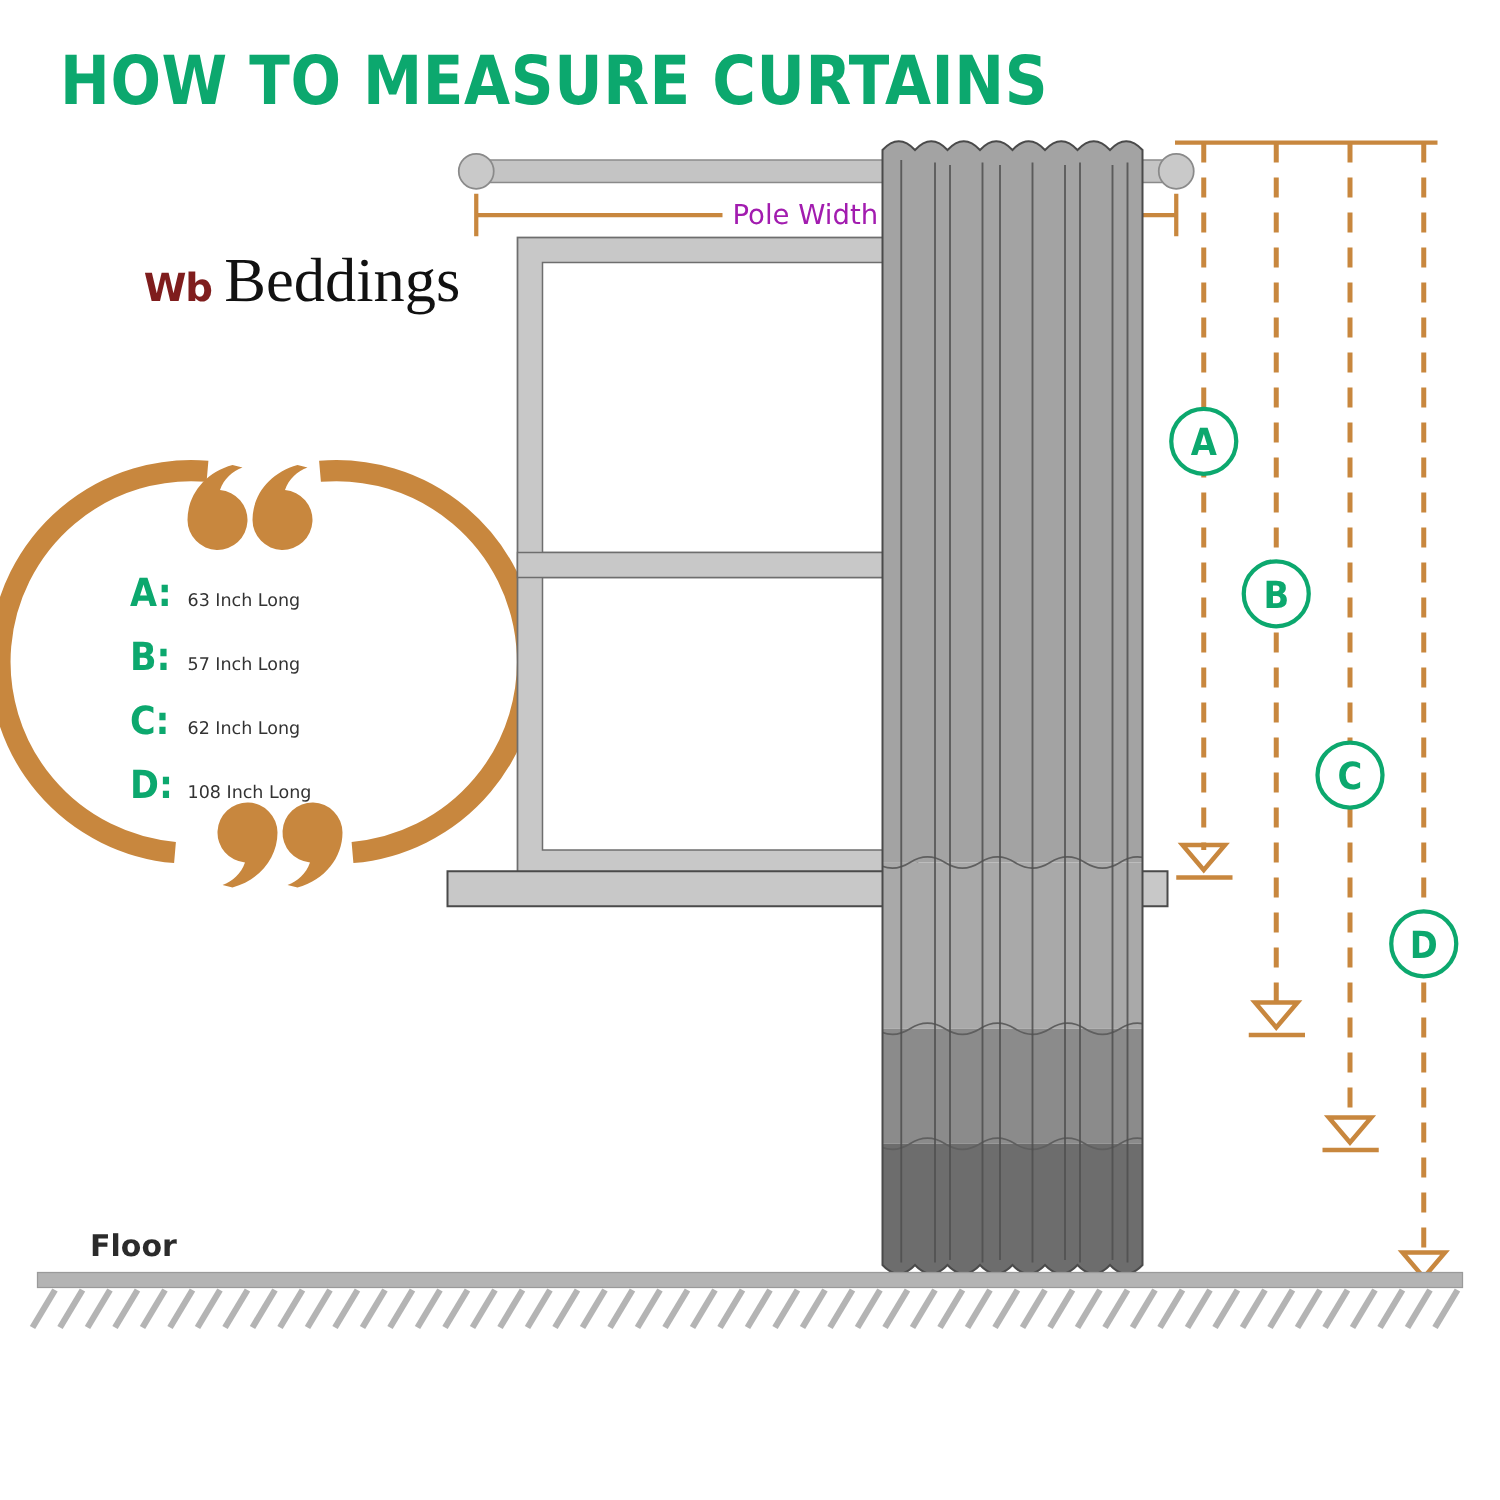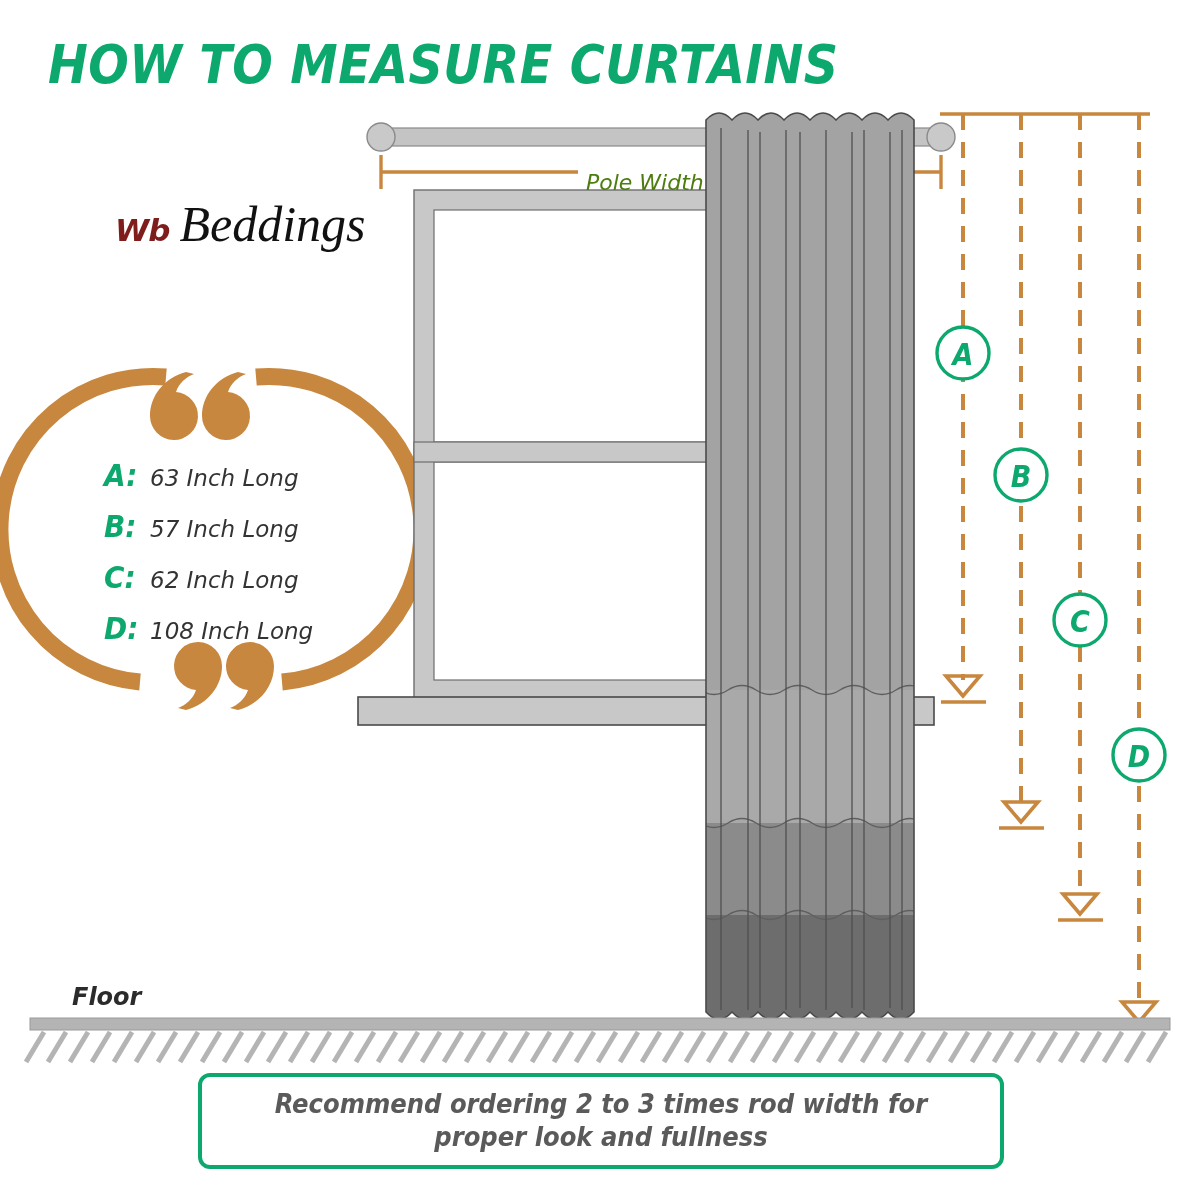--- a/index.html
+++ b/index.html
@@ -3,21 +3,21 @@
 <meta charset="utf-8">
 <style>
   html,body{margin:0;padding:0;}
   body{
     width:1200px;height:1200px;
     background:#ffffff;
     font-family:"DejaVu Sans", sans-serif;
     overflow:hidden;
     position:relative;
   }
-  #stage{position:absolute;left:0;top:0;width:1168px;height:1200px;font-style:italic;}
+  #stage{position:absolute;left:0;top:0;width:1168px;height:1200px;}
   svg#art{position:absolute;left:0;top:0;width:1200px;height:1200px;}
 
   
   .title{
     position:absolute;left:48px;top:33px;
     font-family:"DejaVu Sans Condensed","Liberation Sans Narrow","Liberation Sans",sans-serif;
     font-weight:bold;
     font-size:54px;
     letter-spacing:0.5px;
     color:#0CA86E;
@@ -53,28 +53,28 @@
     display:flex;align-items:baseline;
     height:51px;
   }
   .legend-key{
     font-family:"DejaVu Sans Condensed","Liberation Sans Narrow","Liberation Sans",sans-serif;
     font-weight:bold;font-size:31px;color:#0CA86E;
     width:46px;flex:0 0 46px;
   }
   .legend-val{
     font-family:"DejaVu Sans","Liberation Sans",sans-serif;
-    font-size:23px;color:#333333;
+    font-size:14px;color:#333333;
   }
 
   
   .pole-width-label{
-    position:absolute;left:586px;top:170px;
+    position:absolute;left:586px;top:160px;
     font-family:"DejaVu Sans","Liberation Sans",sans-serif;
-    font-size:22px;color:#4d7c0f;white-space:nowrap;
+    font-size:22px;color:#a21caf;white-space:nowrap;
   }
 
   
   .floor-label{
     position:absolute;left:72px;top:983px;
     font-family:"DejaVu Sans","Liberation Sans",sans-serif;
     font-weight:bold;font-size:24px;color:#2b2b2b;
   }
 
   
@@ -322,21 +322,14 @@
   </div>
 
   <div class="pole-width-label">Pole Width</div>
   <div class="floor-label">Floor</div>
 
   <div class="marker-letter" style="left:937px;top:337px;">A</div>
   <div class="marker-letter" style="left:995px;top:459px;">B</div>
   <div class="marker-letter" style="left:1054px;top:604px;">C</div>
   <div class="marker-letter" style="left:1113px;top:739px;">D</div>
 
-  <div class="rec-box">
-    <div class="rec-text">
-      <span>Recommend ordering 2 to 3 times rod width for</span>
-      <br>
-      <span>proper look and fullness</span>
-    </div>
-  </div>
 
 </div>
 
 </body></html>

